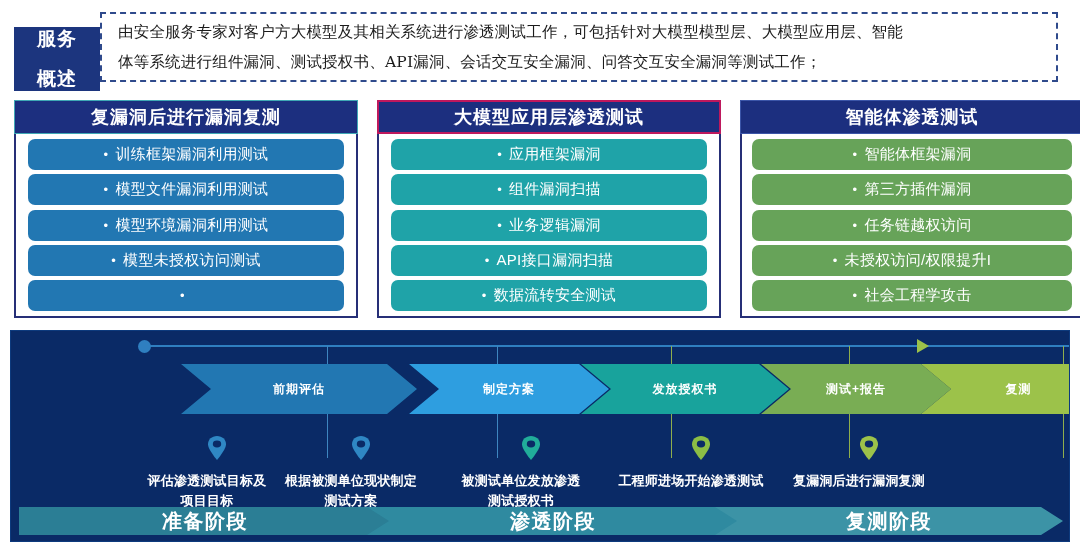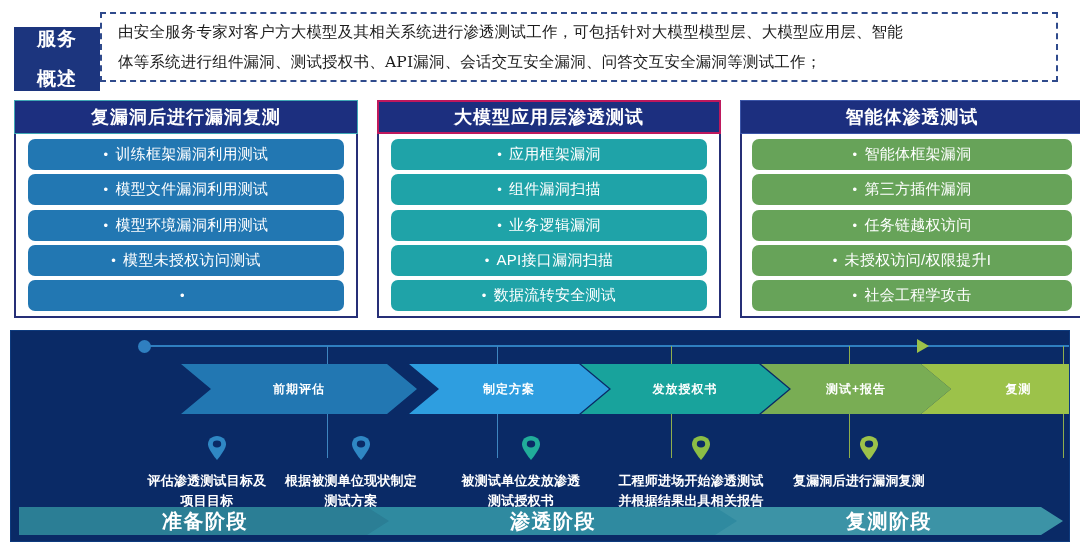--- a/index.html
+++ b/index.html
@@ -271,21 +271,20 @@
         <div class="desc" style="left: 250px;">
           <div>根据被测单位现状制定</div>
           <div>测试方案</div>
         </div>
         <div class="desc" style="left: 420px;">
           <div>被测试单位发放渗透</div>
           <div>测试授权书</div>
         </div>
         <div class="desc" style="left: 590px;">
           <div>工程师进场开始渗透测试</div>
-          <div>并根据结果出具相关报告</div>
         </div>
         <div class="desc" style="left: 758px;">
           <div>复漏洞后进行漏洞复测</div>
         </div>
       </div>
     <div class="phasebar" id="phasebar">
         <div class="phase" style="left: 0px; width: 372px; background: rgb(43, 126, 149); clip-path: polygon(0px 0px, calc(100% - 22px) 0px, 100% 50%, calc(100% - 22px) 100%, 0px 100%);">
           <span>准备阶段</span>
         </div>
         <div class="phase" style="left: 348px; width: 372px; background: rgb(47, 138, 160); clip-path: polygon(0px 0px, calc(100% - 22px) 0px, 100% 50%, calc(100% - 22px) 100%, 0px 100%, 22px 50%);">

